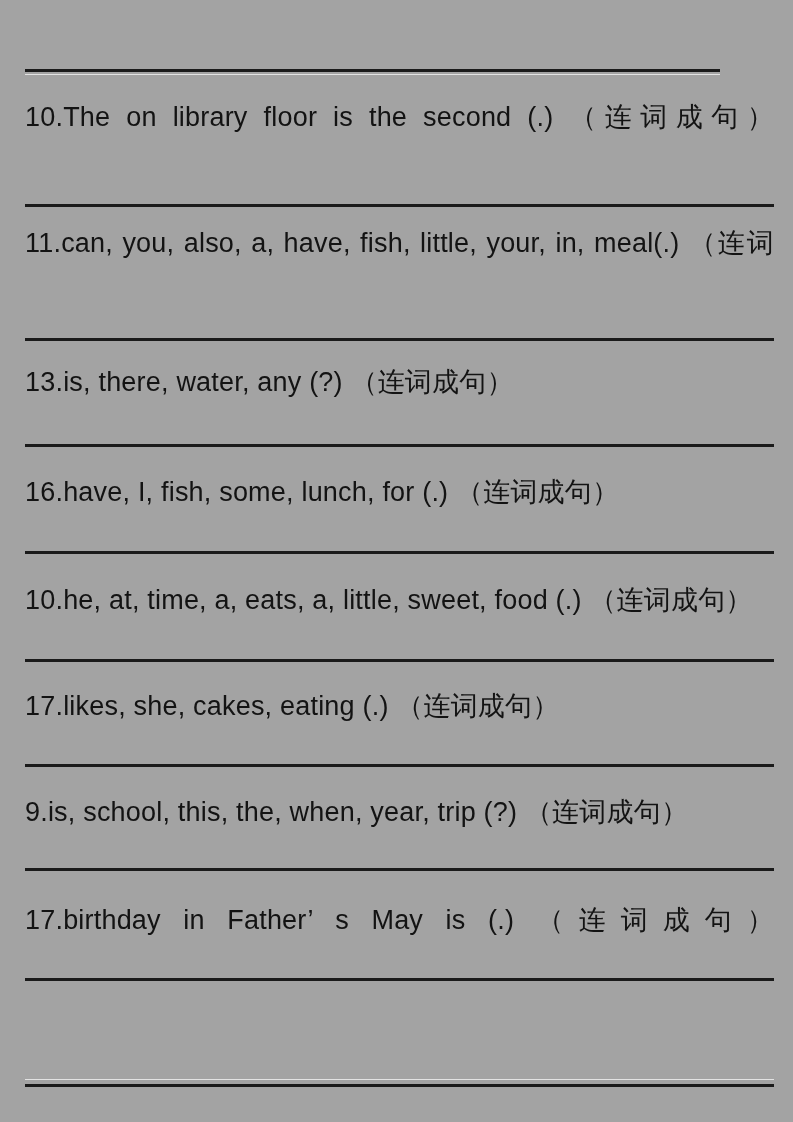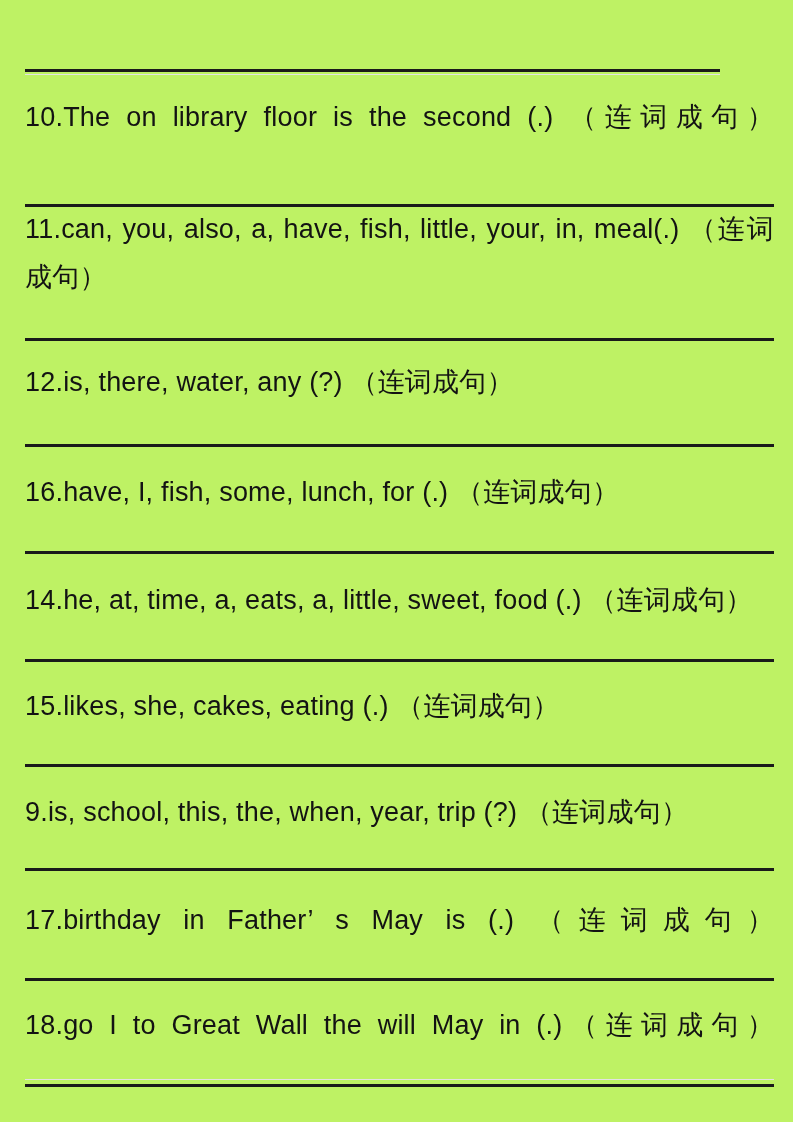--- a/index.html
+++ b/index.html
@@ -4,21 +4,21 @@
 <style>
   html, body {
     margin: 0;
     padding: 0;
     background: #ffffff;
   }
   .page {
     position: relative;
     width: 793px;
     height: 1122px;
-    background: #bef264;
+    background: #a3a3a3;
     overflow: hidden;
     font-family: "Liberation Sans", "DejaVu Sans", sans-serif;
     color: #131313;
   }
   .exercise-line {
     position: absolute;
     left: 25px;
     width: 749px;
     font-size: 27px;
     line-height: 40px;
@@ -58,48 +58,46 @@
 <div class="page">
 
   <div class="answer-line short" style="top:69px">
       <span class="ghost"></span>
     </div>
 
   <div class="exercise-line stretch" style="top:97px">10.The on library floor is the second (.) （连词成句）</div>
 
   <div class="answer-line" style="top:204px"></div>
 
-  <div class="exercise-line stretch" style="top:206px; line-height:47px">11.can, you, also, a, have, fish, little, your, in, meal(.) （连词</div>
-  <div class="exercise-line" style="top:254px; line-height:47px">成句）</div>
+  <div class="exercise-line stretch" style="top:220px; line-height:47px">11.can, you, also, a, have, fish, little, your, in, meal(.) （连词</div>
 
   <div class="answer-line" style="top:338px"></div>
 
-  <div class="exercise-line" style="top:362px">12.is, there, water, any (?) （连词成句）</div>
+  <div class="exercise-line" style="top:362px">13.is, there, water, any (?) （连词成句）</div>
 
   <div class="answer-line" style="top:444px"></div>
 
   <div class="exercise-line" style="top:472px">16.have, I, fish, some, lunch, for (.) （连词成句）</div>
 
   <div class="answer-line" style="top:551px"></div>
 
-  <div class="exercise-line" style="top:580px">14.he, at, time, a, eats, a, little, sweet, food (.) （连词成句）</div>
+  <div class="exercise-line" style="top:580px">10.he, at, time, a, eats, a, little, sweet, food (.) （连词成句）</div>
 
   <div class="answer-line" style="top:659px"></div>
 
-  <div class="exercise-line" style="top:686px">15.likes, she, cakes, eating (.) （连词成句）</div>
+  <div class="exercise-line" style="top:686px">17.likes, she, cakes, eating (.) （连词成句）</div>
 
   <div class="answer-line" style="top:764px"></div>
 
   <div class="exercise-line" style="top:792px">9.is, school, this, the, when, year, trip (?) （连词成句）</div>
 
   <div class="answer-line" style="top:868px"></div>
 
   <div class="exercise-line stretch" style="top:900px">17.birthday in Father’ s May is (.) （连词成句）</div>
 
   <div class="answer-line" style="top:978px"></div>
 
-  <div class="exercise-line stretch" style="top:1005px">18.go I to Great Wall the will May in (.)（连词成句）</div>
 
   <div class="answer-line" style="top:1084px">
       <span class="ghost" style="top:-5px"></span>
     </div>
 
 </div>
 
 </body></html>

